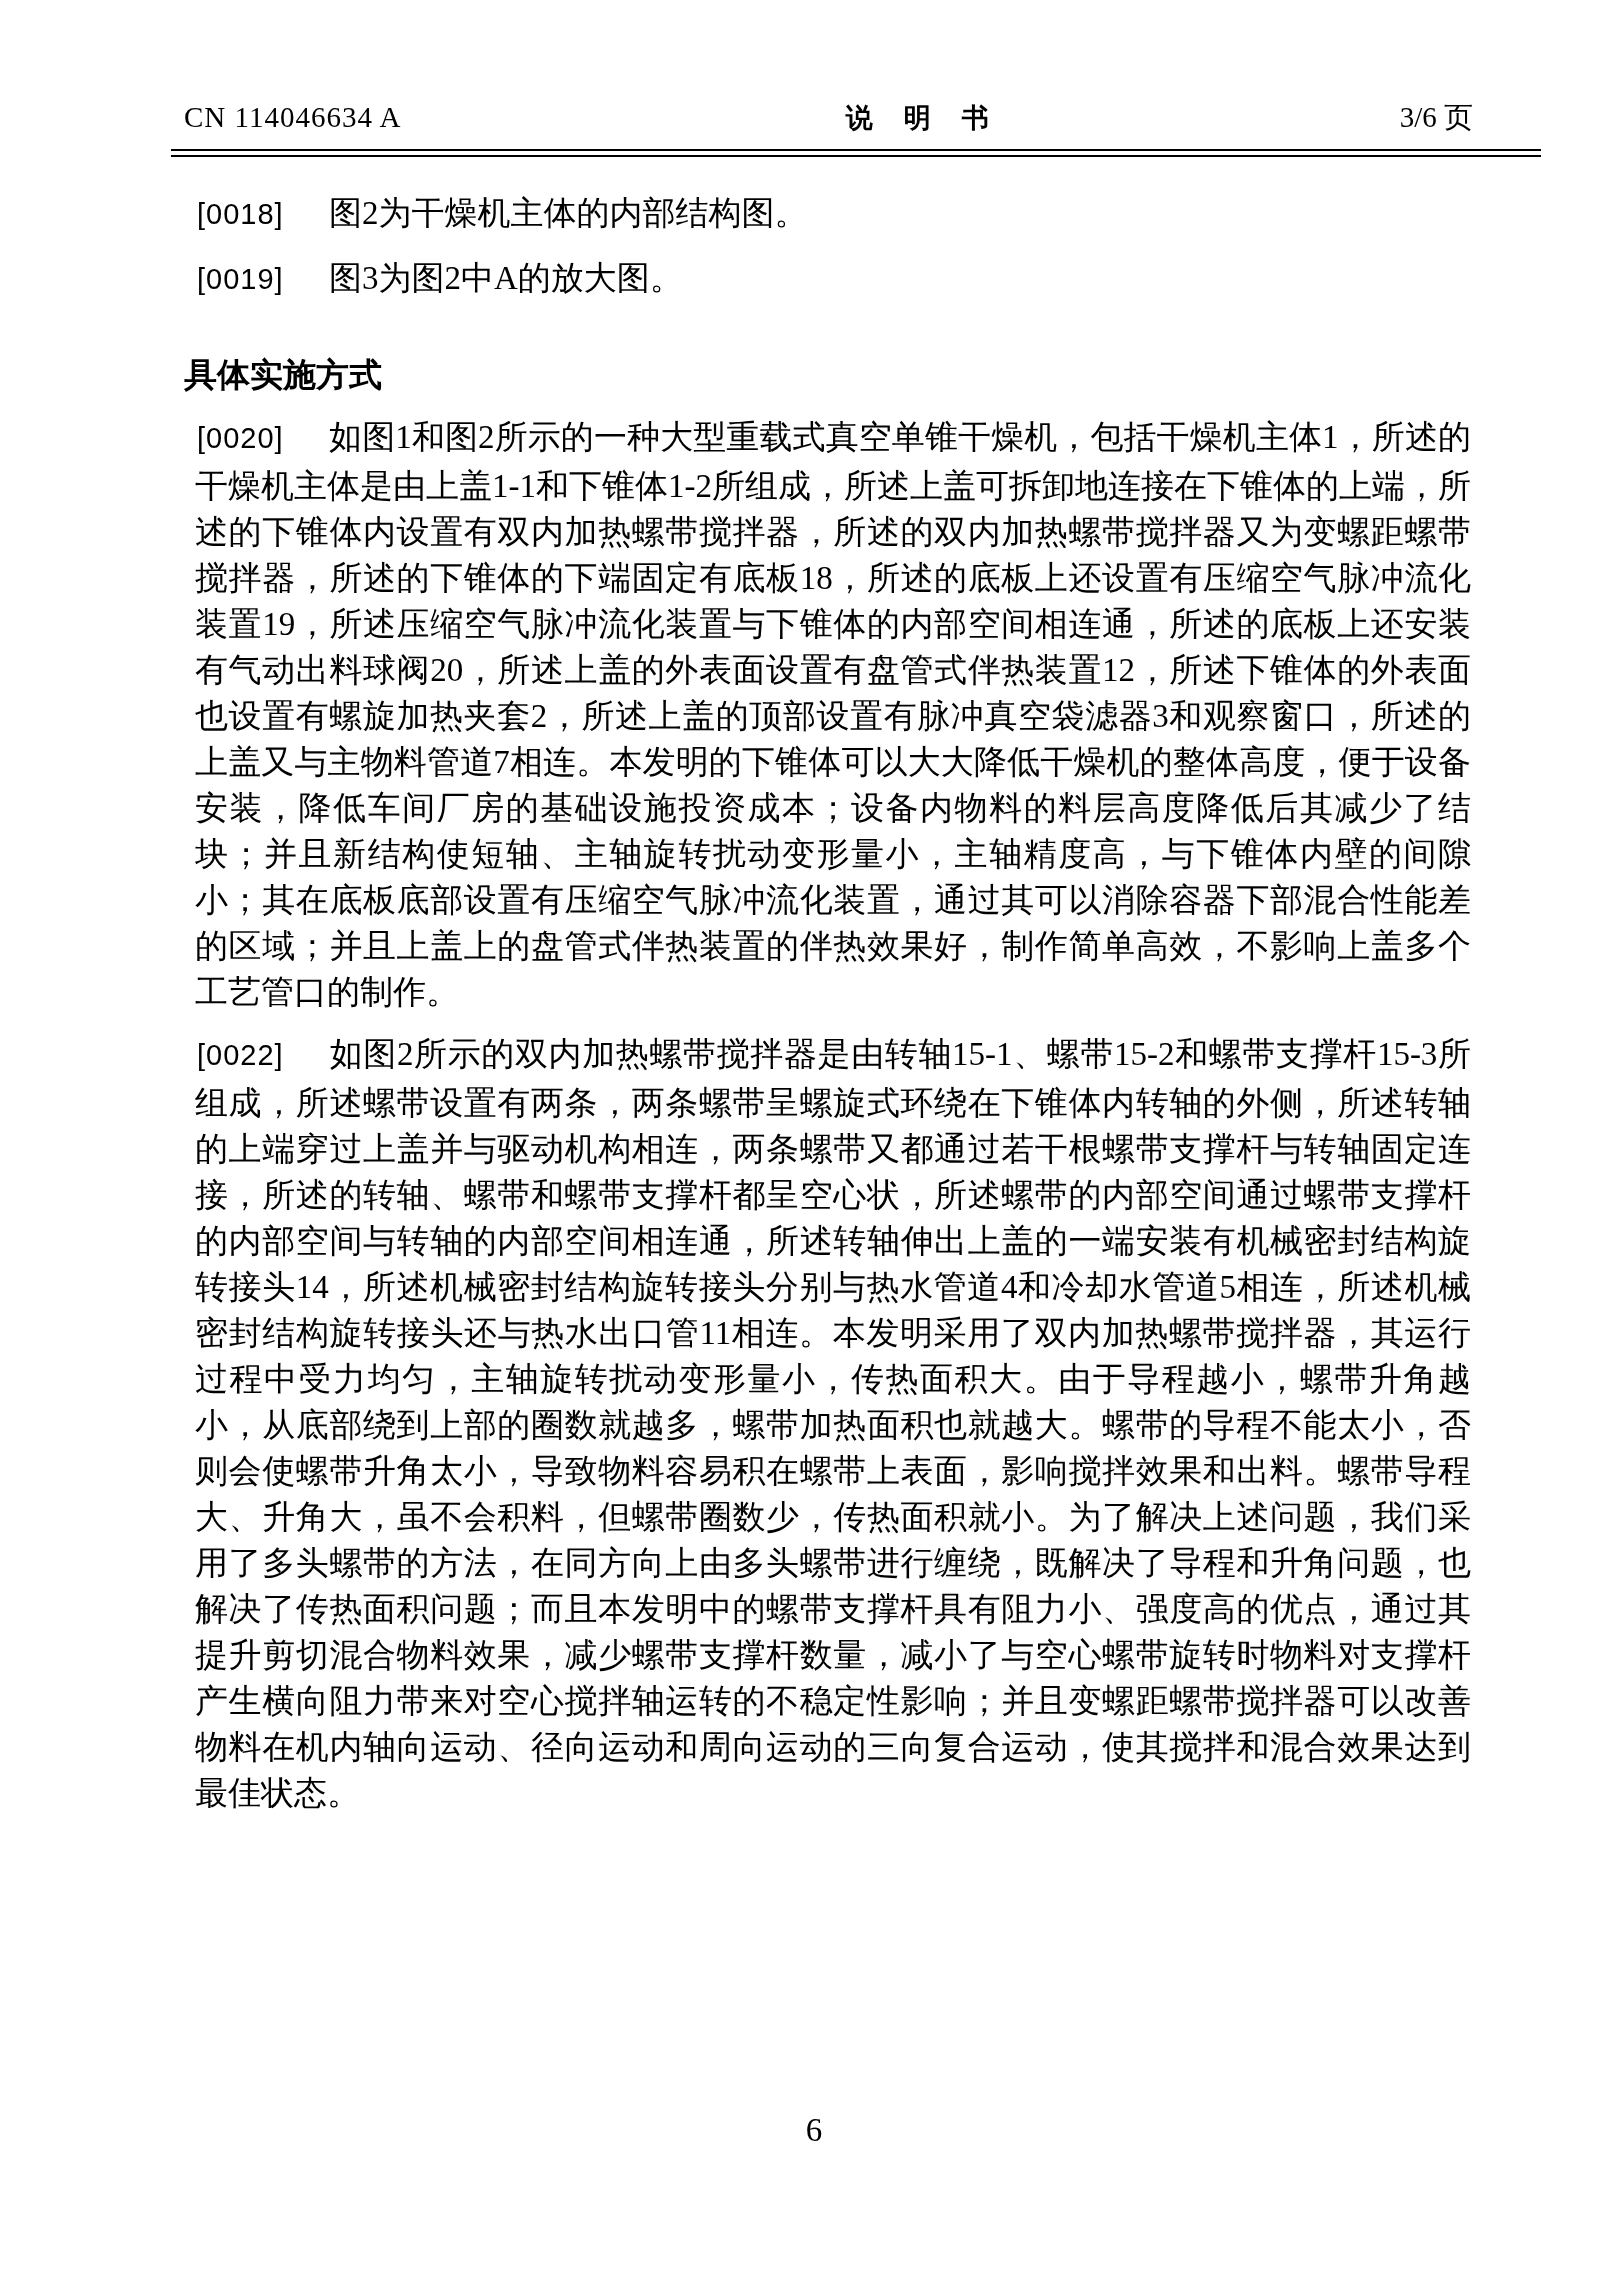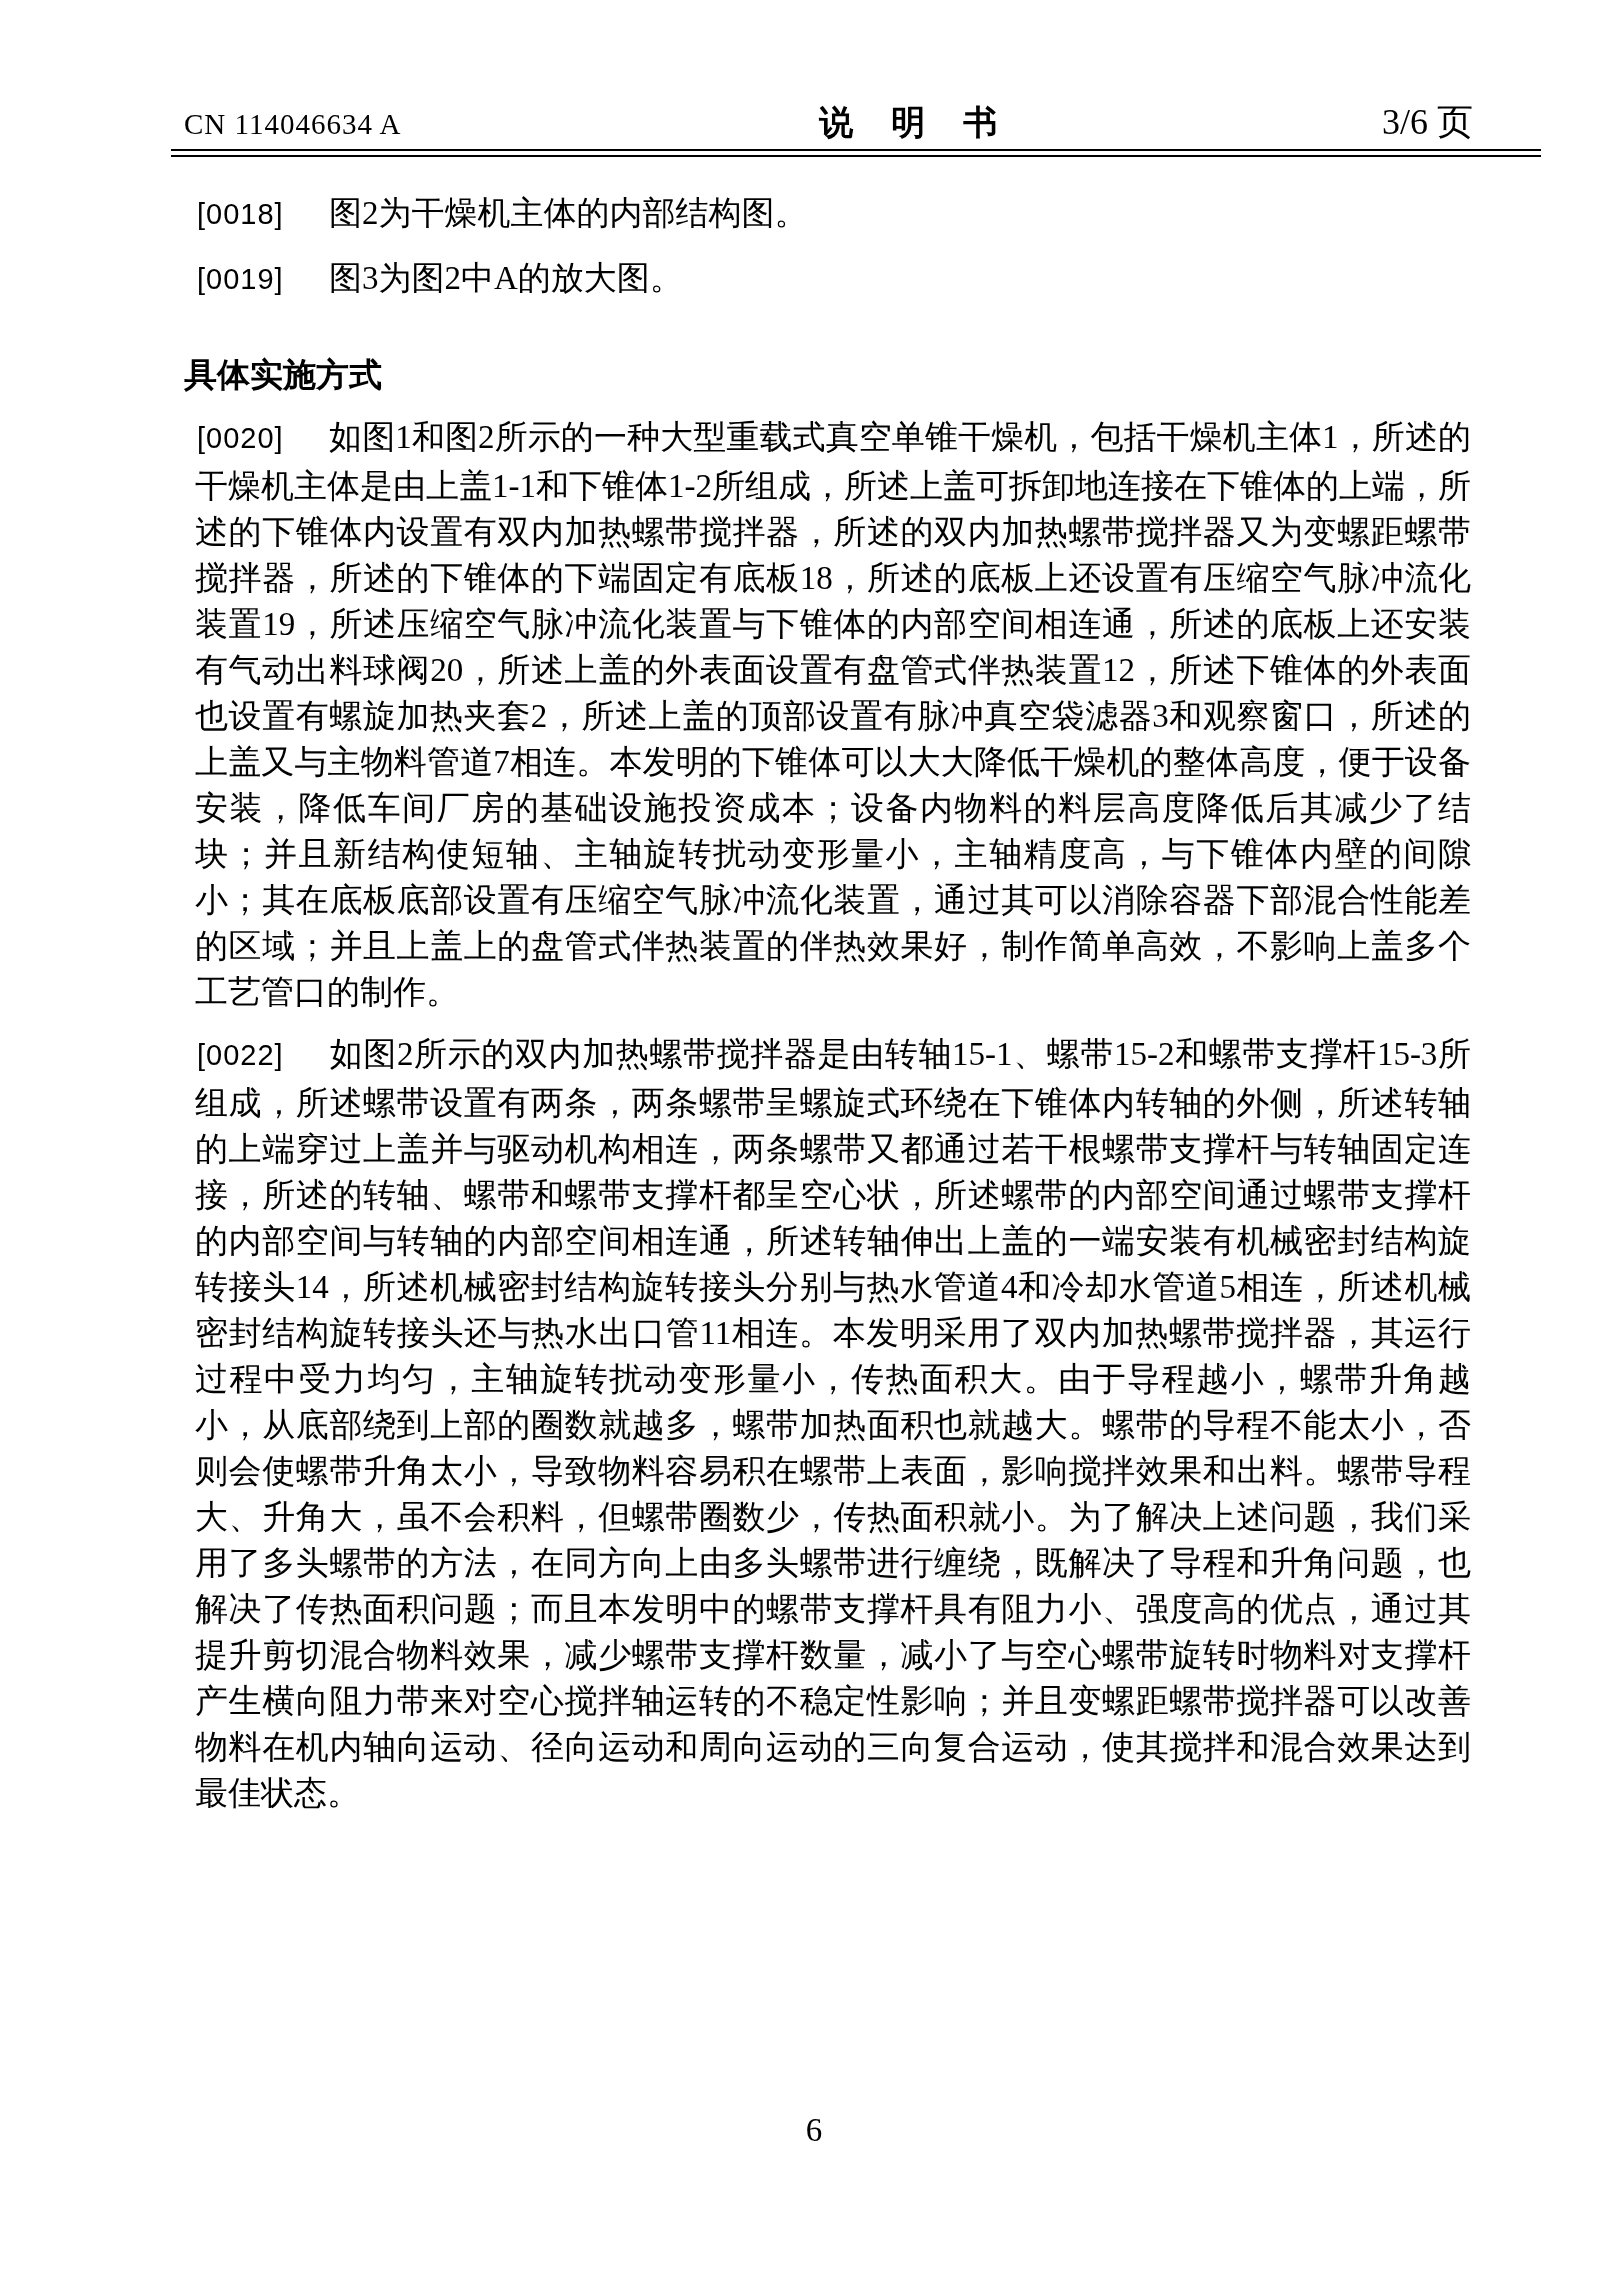--- a/index.html
+++ b/index.html
@@ -23,28 +23,28 @@
     display: flex;
     justify-content: space-between;
     align-items: baseline;
   }
   .doc-number {
     font-size: 29px;
     letter-spacing: 1px;
     white-space: nowrap;
   }
   .doc-title {
-    font-size: 34px;
+    font-size: 27px;
     font-weight: bold;
     white-space: nowrap;
     letter-spacing: 2px;
     transform: translateX(17.6px);
   }
   .page-indicator {
-    font-size: 36px;
+    font-size: 29px;
     white-space: nowrap;
   }
 
   .header-rule {
     position: absolute;
     top: 145px;
     left: 167px;
     width: 1370px;
     height: 6.9px;
     border-top: 2.9px solid #000;

